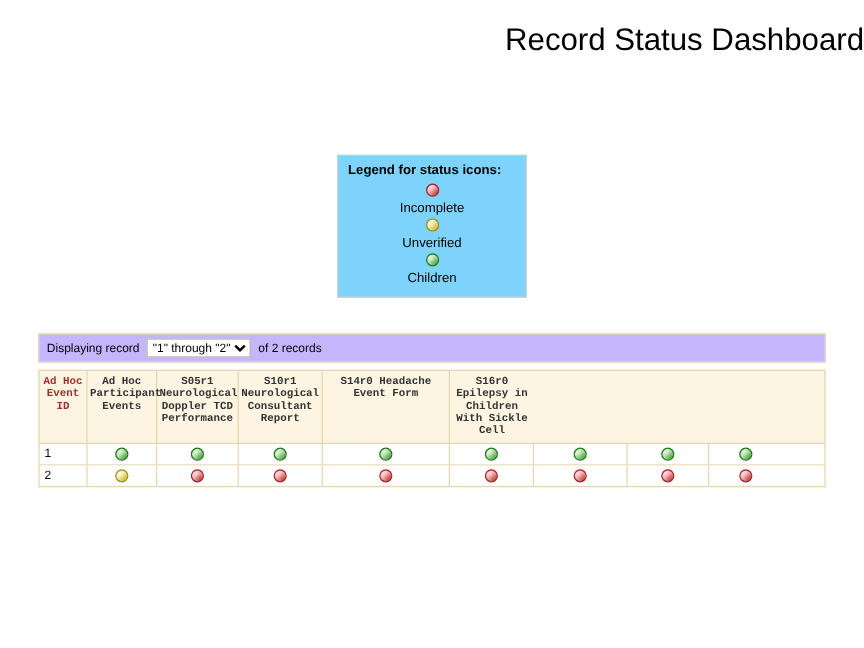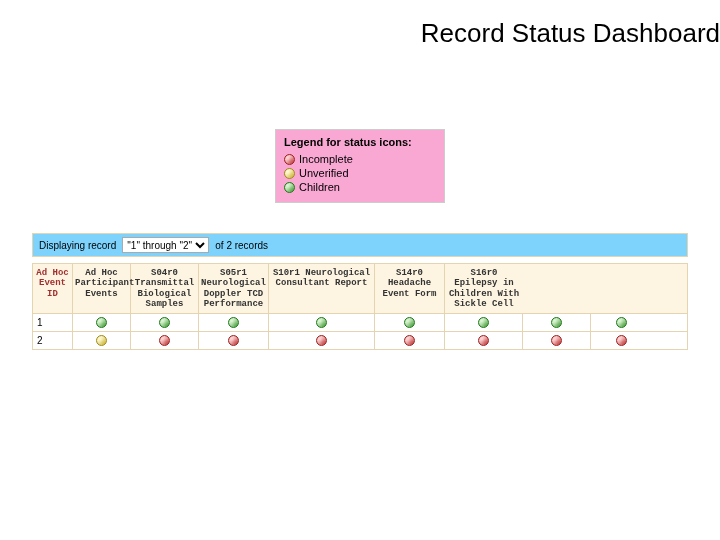--- a/index.html
+++ b/index.html
@@ -13,53 +13,54 @@
     color: #000;
   }
   .page-title {
     font-size: 26px;
     font-weight: 400;
     text-align: right;
     margin-top: 18px;
     margin-left: 40px;
   }
   .legend {
-    width: 170px;
+    width: 158px;
     margin: 80px auto 16px auto;
-    background: #f9a8d4;
+    background: #7dd3fc;
     border: 1px solid #ccc;
     padding: 6px 8px 8px 8px;
     font-size: 11px;
   }
   .legend-title {
     font-weight: bold;
     margin-bottom: 4px;
   }
   .legend-row {
     display: flex;
     align-items: center;
     gap: 4px;
     padding: 1px 0;
+    flex-direction: column;
   }
   .dot {
     display: inline-block;
     width: 11px;
     height: 11px;
     border-radius: 50%;
     border: 1px solid #888;
     box-shadow: inset 2px 2px 4px rgba(255,255,255,0.7), inset -2px -2px 4px rgba(0,0,0,0.15);
   }
   .dot.red    { background: radial-gradient(circle at 35% 35%, #ffb0b0, #d42a2a); border-color:#a02020;}
   .dot.yellow { background: radial-gradient(circle at 35% 35%, #fff7b0, #e8c823); border-color:#a08a10;}
   .dot.green  { background: radial-gradient(circle at 35% 35%, #c0f0b0, #3aa82e); border-color:#1c7a14;}
 
   .display-bar {
     margin: 30px 32px 0 32px;
     border: 1px solid #e5d4b0;
-    background: #7dd3fc;
+    background: #c4b5fd;
     font-size: 10px;
     padding: 3px 6px;
     display: flex;
     align-items: center;
     gap: 6px;
   }
   .display-bar select {
     font-size: 10px;
     border: 1px solid #aaa;
     background: #fff;
@@ -130,21 +131,20 @@
   <span>Displaying record</span>
   <select>
     <option>"1" through "2"</option>
   </select>
   <span>of 2 records</span>
 </div>
 
 <div class="column-headers">
   <div class="idcol">Ad Hoc Event ID</div>
   <div>Ad Hoc Participant Events</div>
-  <div>S04r0 Transmittal Biological Samples</div>
   <div>S05r1 Neurological Doppler TCD Performance</div>
   <div>S10r1 Neurological Consultant Report</div>
   <div>S14r0 Headache Event Form</div>
   <div>S16r0 Epilepsy in Children With Sickle Cell</div>
 </div>
 
 <div id="rows-container">
     <div class="data-row">
       <div>1</div>
       <div>

